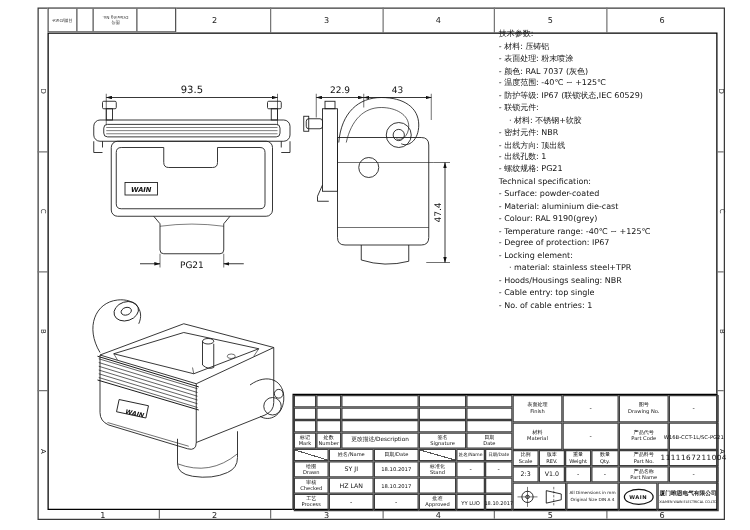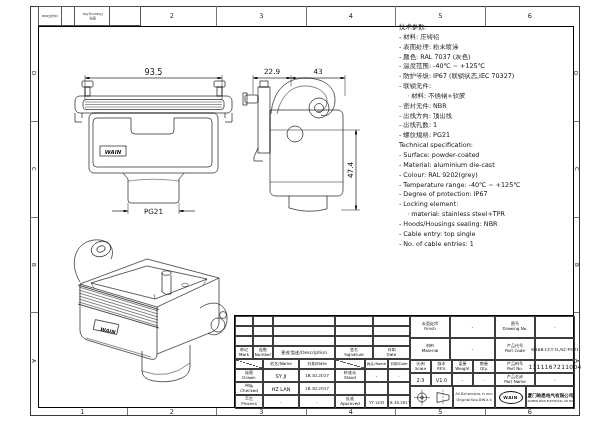--- a/index.html
+++ b/index.html
@@ -221,34 +221,34 @@
   </svg>
 
   <div class="abs spec">
     <div class="line">技术参数:</div>
     <div>
 
     <div class="line">- 材料: 压铸铝</div>
         <div class="line">- 表面处理: 粉末喷涂</div>
         <div class="line">- 颜色: RAL 7037 (灰色)</div>
         <div class="line">- 温度范围: -40℃ ~ +125℃</div>
-        <div class="line">- 防护等级: IP67 (联锁状态,IEC 70327)</div>
+        <div class="line">- 防护等级: IP67 (联锁状态,IEC 60529)</div>
         <div class="line">- 联锁元件:</div>
         <div class="line">    · 材料: 不锈钢+软胶</div>
         <div class="line">- 密封元件: NBR</div>
         <div class="line">- 出线方向: 顶出线</div>
         <div class="line">- 出线孔数: 1</div>
         <div class="line">- 螺纹规格: PG21</div>
       </div>
     <div class="line">Technical specification:</div>
     <div>
 
     <div class="line">- Surface: powder-coated</div>
         <div class="line">- Material: aluminium die-cast</div>
-        <div class="line">- Colour: RAL 9202(grey)</div>
+        <div class="line">- Colour: RAL 9190(grey)</div>
         <div class="line">- Temperature range: -40℃ ~ +125℃</div>
         <div class="line">- Degree of protection: IP67</div>
         <div class="line">- Locking element:</div>
         <div class="line">    · material: stainless steel+TPR</div>
         <div class="line">- Hoods/Housings sealing: NBR</div>
         <div class="line">- Cable entry: top single</div>
         <div class="line">- No. of cable entries: 1</div>
       </div>
   </div>
 

